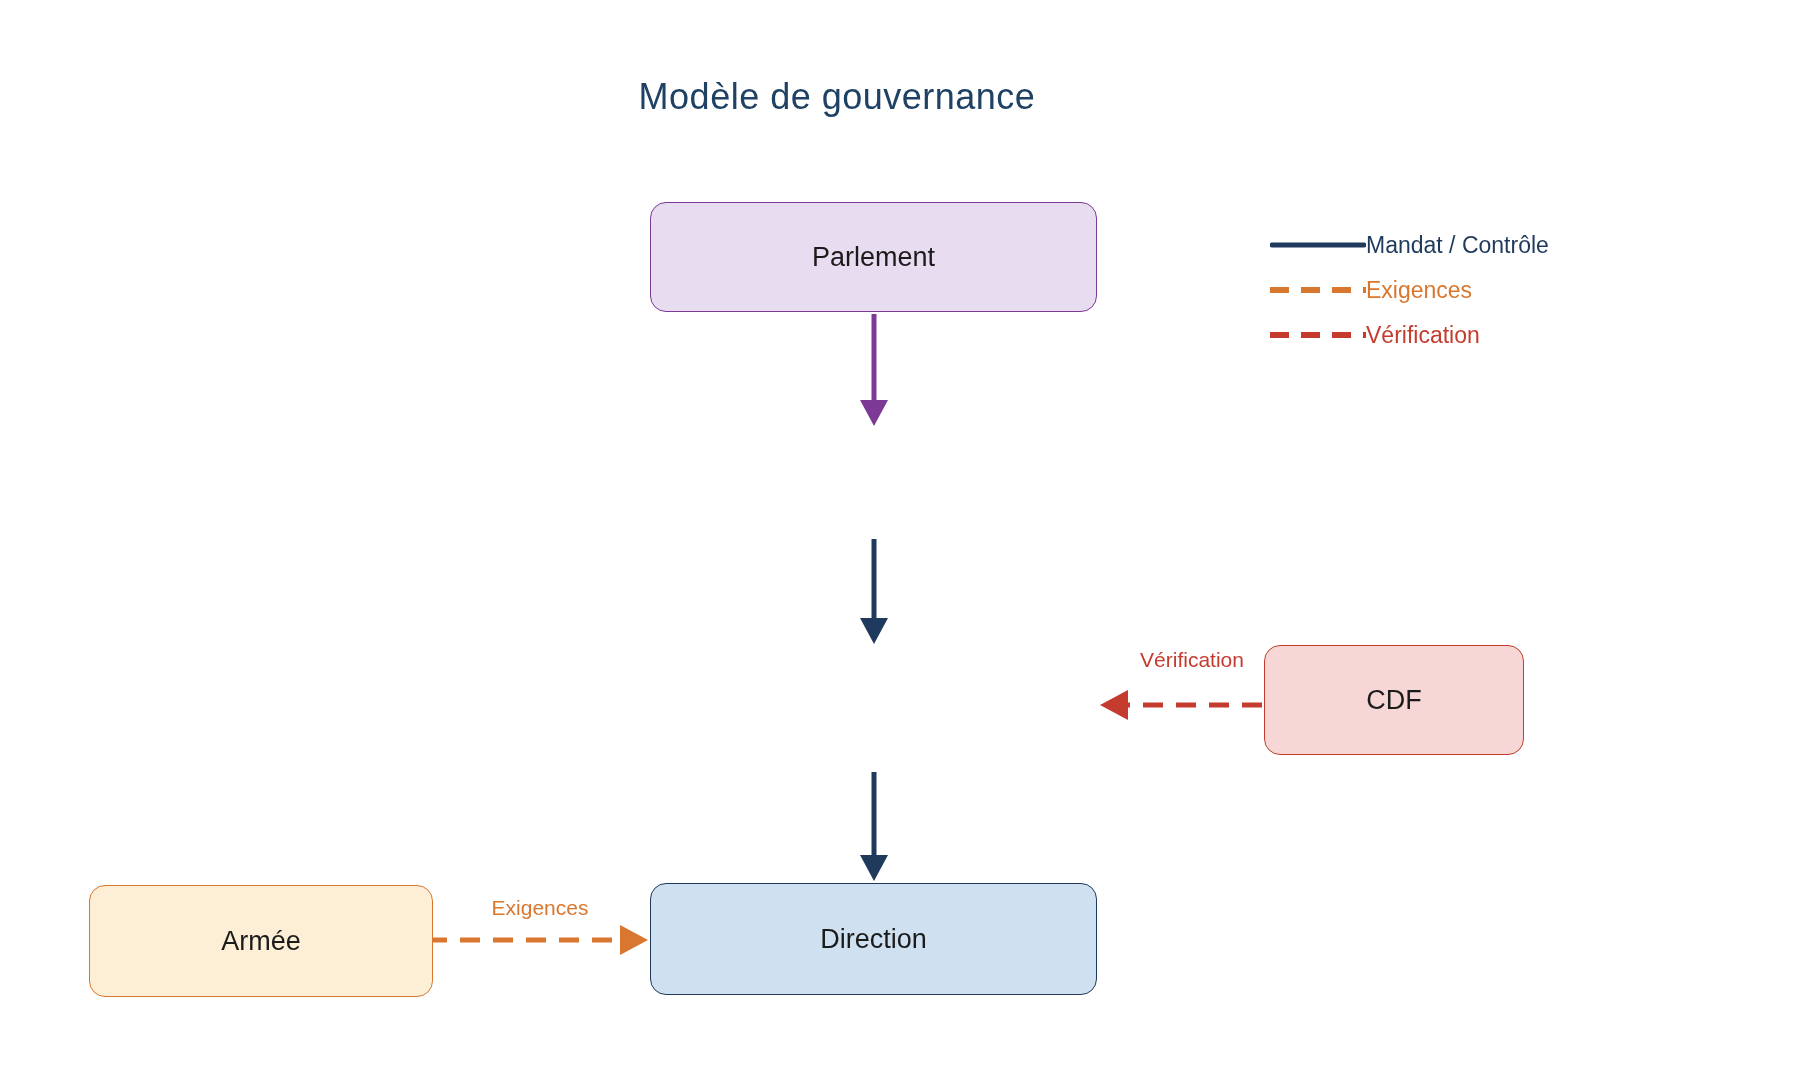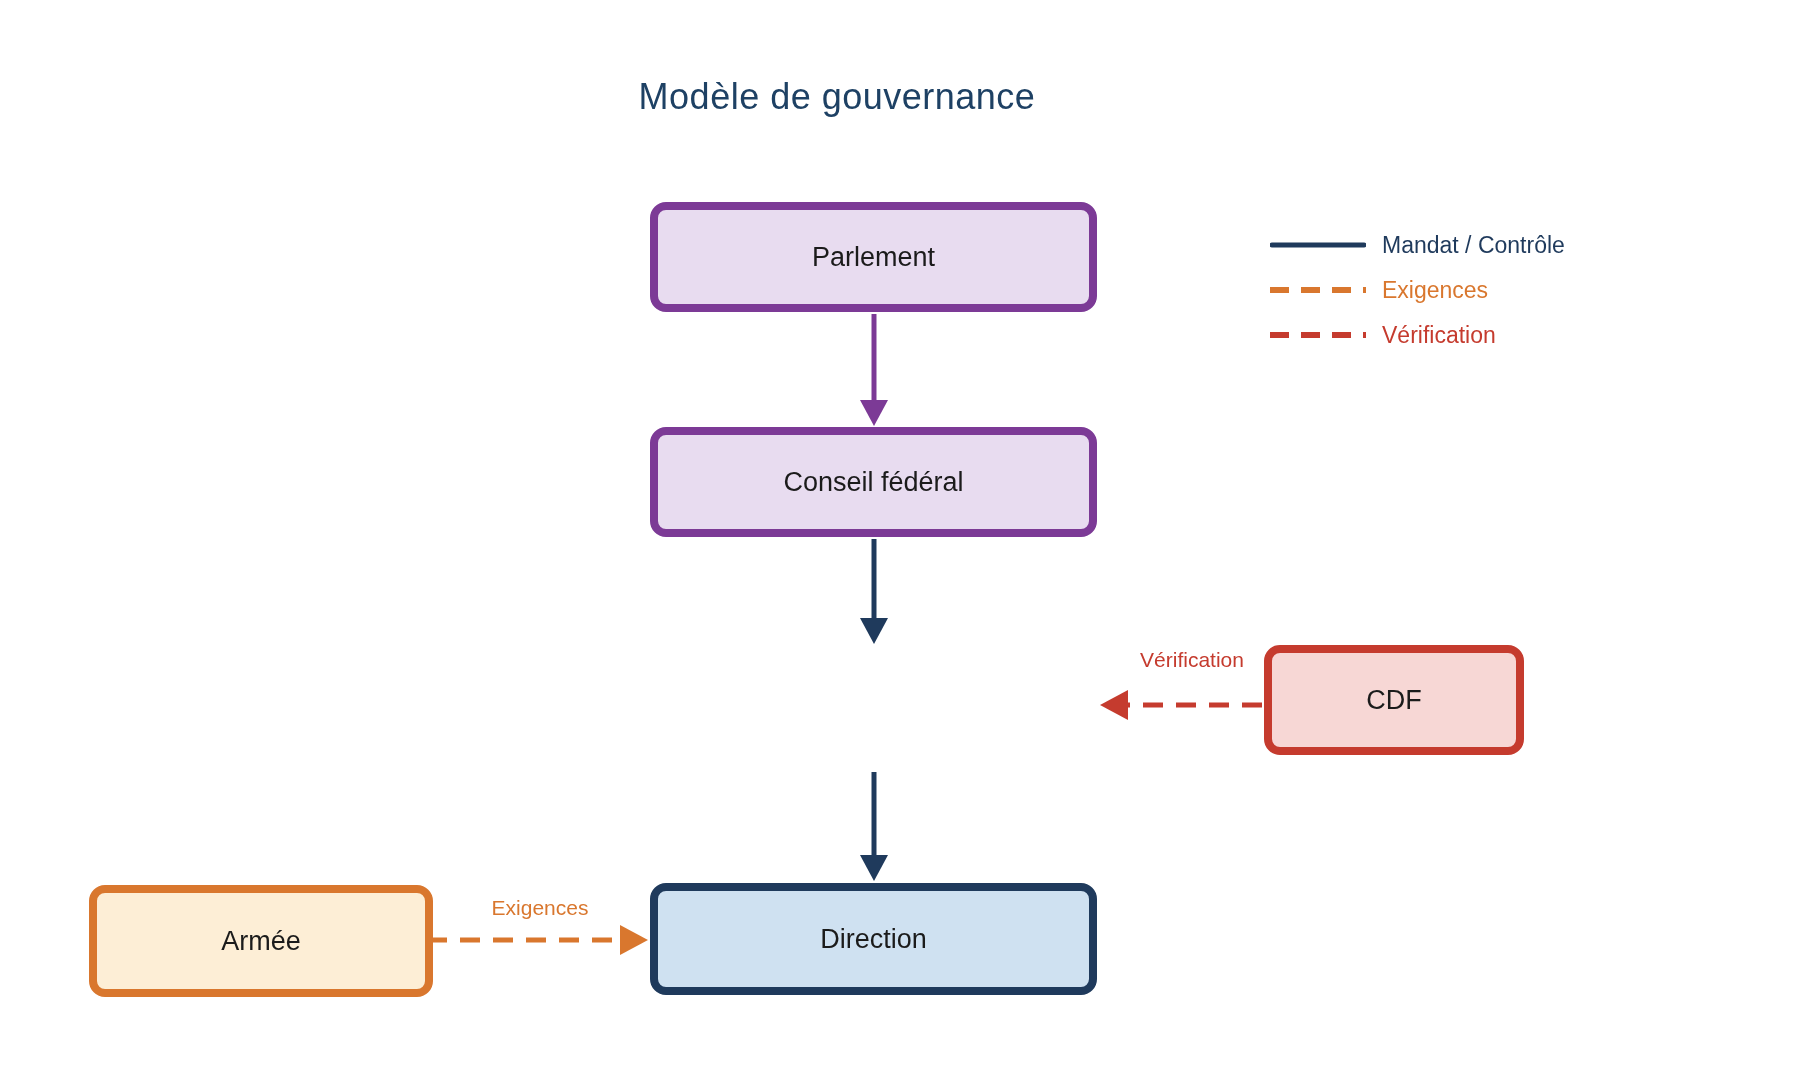--- a/index.html
+++ b/index.html
@@ -29,21 +29,21 @@
   .overlay {
     position: absolute;
     left: 0;
     top: 0;
     pointer-events: none;
   }
   .node {
     position: absolute;
     box-sizing: border-box;
     border-radius: 16px;
-    border: 8px solid #4d7c0f;
+    border: 1px solid #4d7c0f;
     display: flex;
     flex-direction: column;
     align-items: center;
     justify-content: center;
     font-size: 27px;
     color: var(--text, #1b1b1b);
     line-height: 1.35;
     text-align: center;
   }
   .node.purple { background: var(--purple_fill); border-color: var(--purple); }
@@ -67,21 +67,20 @@
     top: 232px;
   }
   .legend-row {
     display: flex;
     align-items: center;
     height: 26px;
     margin-bottom: 19px;
   }
   .legend-swatch { flex: 0 0 auto; }
   .legend-label {
-    margin-left: 16px;
     font-size: 23px;
     white-space: nowrap;
   }
   .legend-label.navy   { color: var(--navy); }
   .legend-label.orange { color: var(--orange); }
   .legend-label.red    { color: var(--red); }
 </style>
 </head>
 <body>
 
@@ -114,23 +113,20 @@
     <g>
       <line x1="427" y1="940" x2="620" y2="940" style="stroke:var(--orange);stroke-width:5" stroke-dasharray="20 13"></line>
       <polygon points="648,940 620,925 620,955" style="fill:var(--orange)"></polygon>
     </g>
   </svg>
 
   <div class="node purple" style="left:650px; top:202px; width:447px; height:110px">
     <span>Parlement</span>
   </div>
 
-  <div class="node purple" style="left:650px; top:427px; width:447px; height:110px">
-    <span>Conseil fédéral</span>
-  </div>
 
 
   <div class="node blue" style="left:650px; top:883px; width:447px; height:112px">
     <span>Direction</span>
   </div>
 
   <div class="node red" style="left:1264px; top:645px; width:260px; height:110px">
     <span>CDF</span>
   </div>
 

